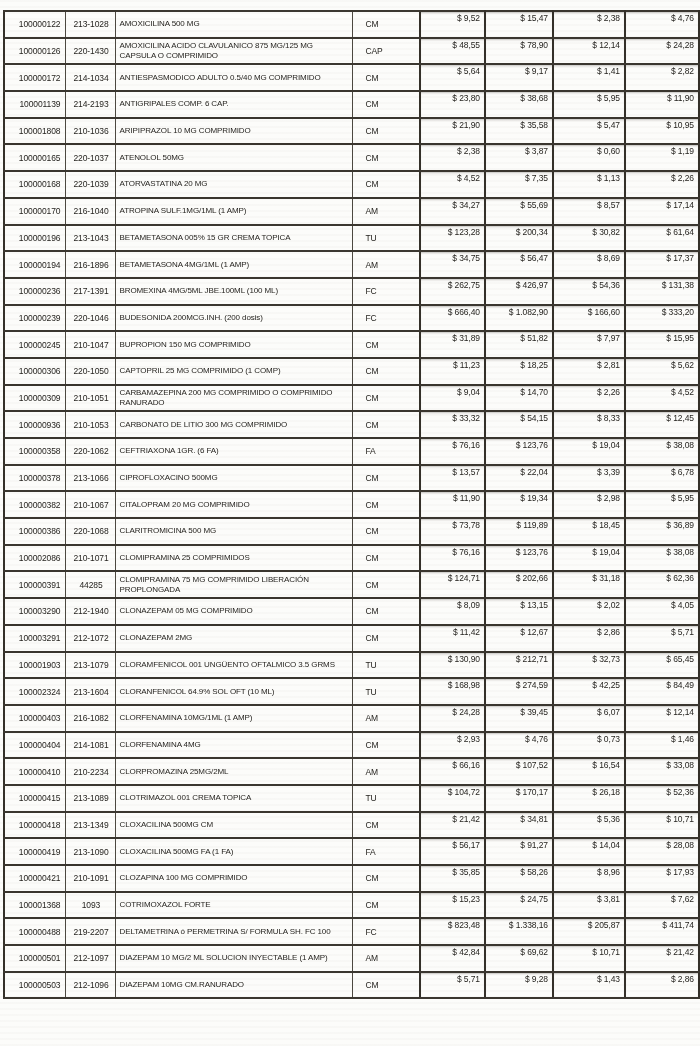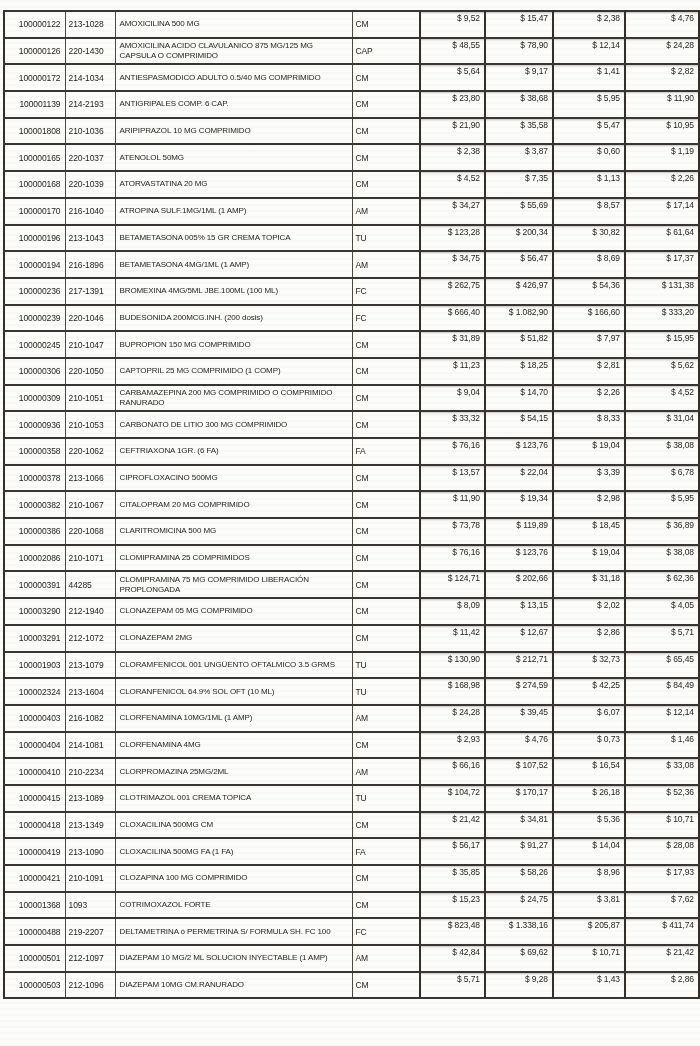--- a/index.html
+++ b/index.html
@@ -42,30 +42,31 @@
     font-size: 8.5px;
     letter-spacing: -0.1px;
     white-space: nowrap;
   }
   td.c-id {
     text-align: right;
     padding-right: 4px;
   }
   td.c-code {
     padding-left: 3px;
+    text-align: center;
   }
   td.c-name {
     padding-left: 4px;
     padding-right: 3px;
     font-size: 8px;
     line-height: 10px;
     white-space: normal;
   }
   td.c-unit {
-    padding-left: 3px;
+    padding-left: 13px;
   }
   td.c-price {
     text-align: right;
     vertical-align: top;
     padding: 1px 4px 0 0;
     border-left: 2px solid #343029;
     border-right: 2px solid #343029;
     box-shadow: inset 0 2px 2px -1px rgba(60,55,48,0.28);
   }
 </style>
@@ -236,21 +237,21 @@
           <td class="c-price">$ 4,52</td>
         </tr>
         <tr class="row">
           <td class="c-id">100000936</td>
           <td class="c-code">210-1053</td>
           <td class="c-name">CARBONATO DE LITIO 300 MG COMPRIMIDO</td>
           <td class="c-unit">CM</td>
           <td class="c-price">$ 33,32</td>
           <td class="c-price">$ 54,15</td>
           <td class="c-price">$ 8,33</td>
-          <td class="c-price">$ 31,04</td>
+          <td class="c-price">$ 12,45</td>
         </tr>
         <tr class="row">
           <td class="c-id">100000358</td>
           <td class="c-code">220-1062</td>
           <td class="c-name">CEFTRIAXONA 1GR. (6 FA)</td>
           <td class="c-unit">FA</td>
           <td class="c-price">$ 76,16</td>
           <td class="c-price">$ 123,76</td>
           <td class="c-price">$ 19,04</td>
           <td class="c-price">$ 38,08</td>

